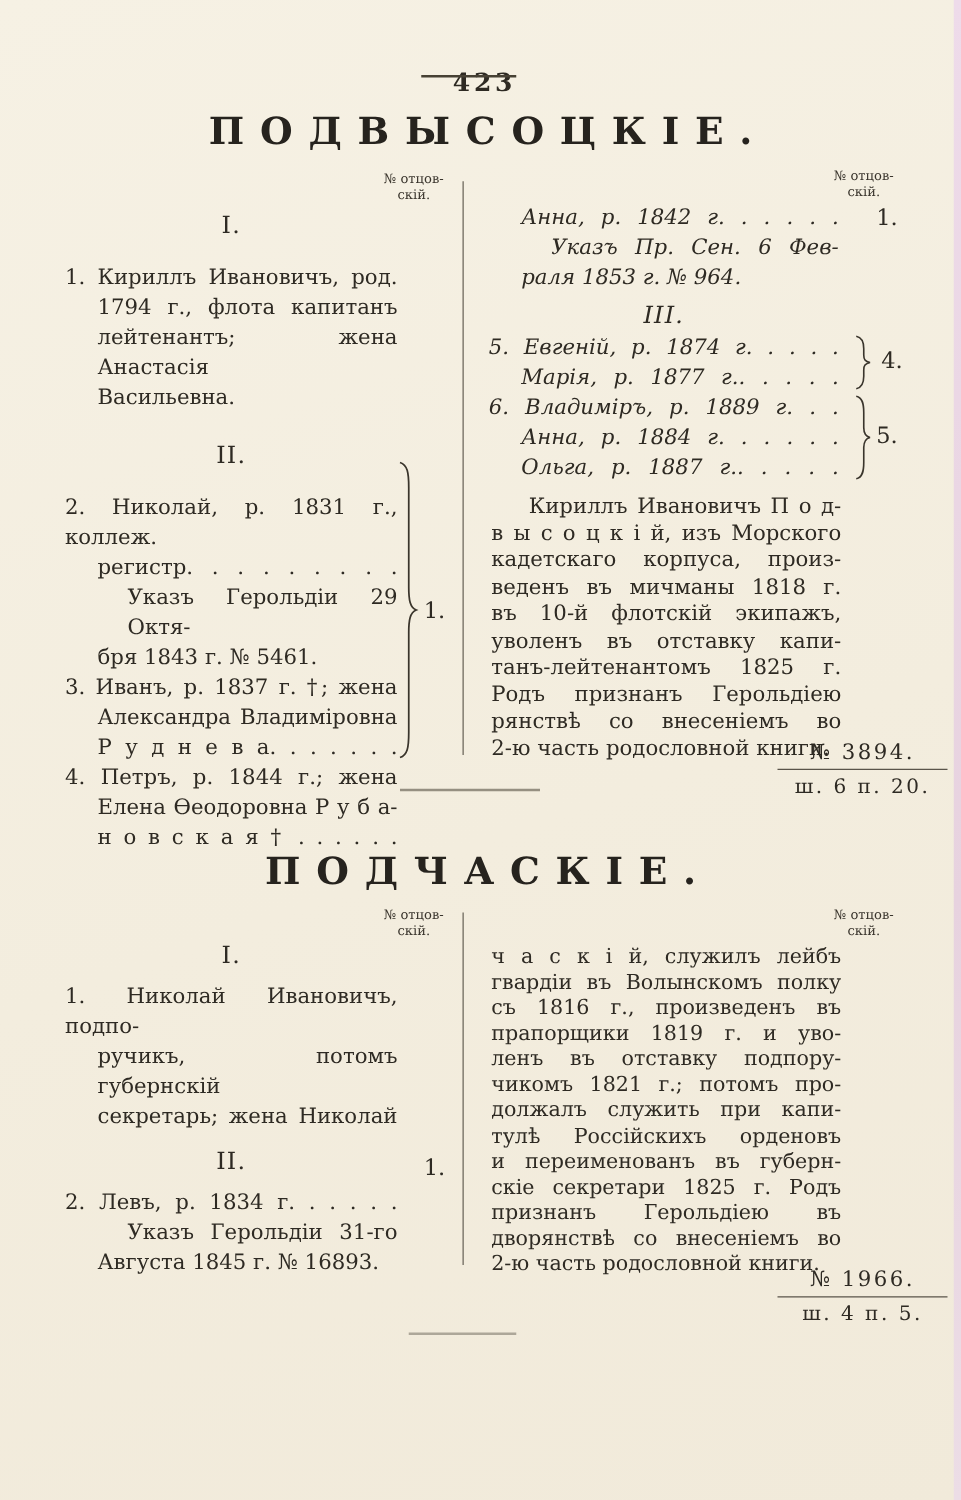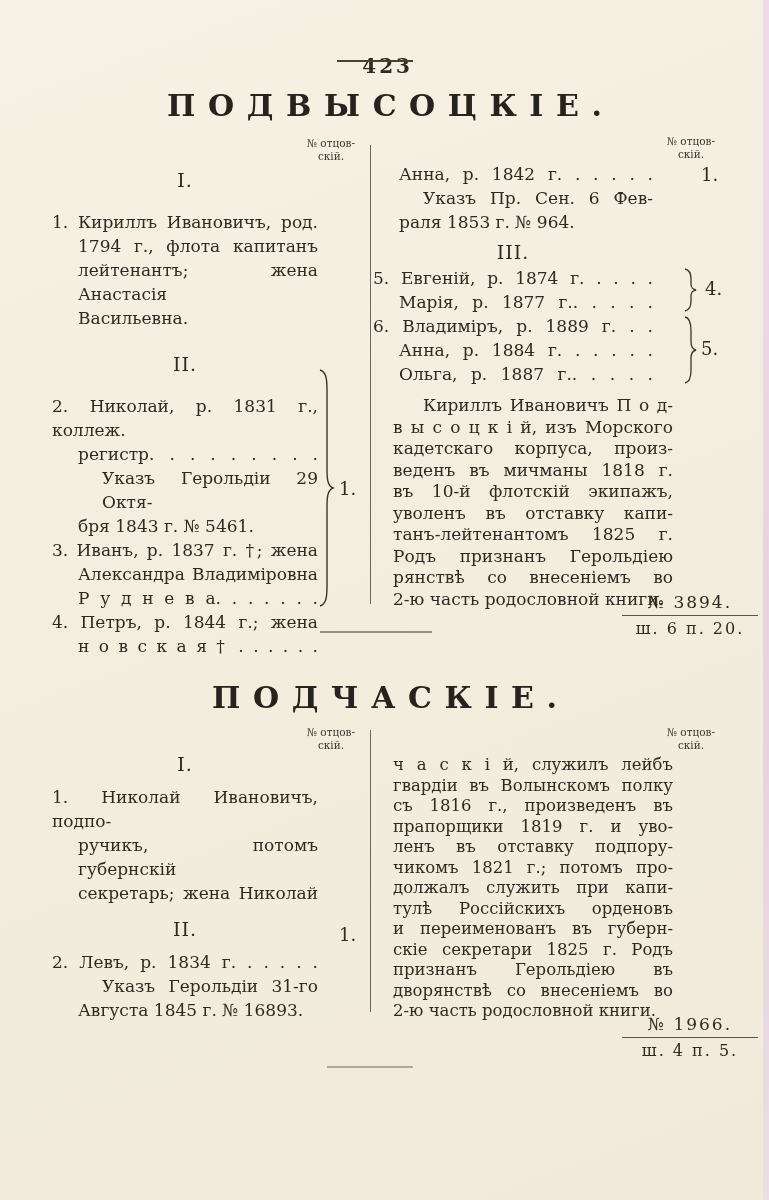--- a/index.html
+++ b/index.html
@@ -27,21 +27,21 @@
   #fh-1r{left:659px;top:135px;}
   #fh-2l{left:299px;top:726px;}
   #fh-2r{left:659px;top:726px;}
   
   .vrule{position:absolute;width:1.4px;background:#6b655a;}
   #vr-1{left:370px;top:145px;height:459px;}
   #vr-2{left:370px;top:730px;height:282px;}
   
   .col{position:absolute;font-size:17px;line-height:24px;}
   #s1-left{left:52px;top:168px;width:266px;}
-  #s1-right{left:373px;top:162px;width:280px;}
+  #s1-right{left:391px;top:162px;width:280px;font-style:italic;}
   #s1-para{left:393px;top:395px;width:280px;font-size:17px;line-height:21.5px;}
   #s2-left{left:52px;top:752px;width:266px;}
   #s2-para{left:393px;top:755px;width:280px;font-size:16.5px;line-height:20.5px;}
   .ln{white-space:normal;}
   .j{text-align:justify;text-align-last:justify;}
   .l{text-align:left;}
   .i1{padding-left:26px;}
   .i2{padding-left:50px;}
   .fi{padding-left:30px;}
   .rn{text-align:center;text-align-last:center;font-size:19px;letter-spacing:1px;}
@@ -103,20 +103,21 @@
       <div class="ln l i1">Васильевна.</div>
       <div class="ln rn">II.</div>
       <div class="ln j">2. Николай, р. 1831 г., коллеж.</div>
       <div class="ln j i1">регистр. . . . . . . . .</div>
       <div class="ln j i2">Указъ Герольдіи 29 Октя-</div>
       <div class="ln l i1">бря 1843 г. № 5461.</div>
       <div class="ln j">3. Иванъ, р. 1837 г. †; жена</div>
       <div class="ln j i1">Александра Владиміровна</div>
       <div class="ln j i1">Р у д н е в а. . . . . . .</div>
       <div class="ln j">4. Петръ, р. 1844 г.; жена</div>
+      <div class="ln j i1">Елена Ѳеодоровна Р у б а-</div>
       <div class="ln j i1">н о в с к а я † . . . . . .</div>
     </div>
 
   <svg class="brace" id="brace-big" width="18" height="240" viewBox="0 0 18 240">
     <path d="M3,2 C9,4 10,10 10,22 L10,102 C10,112 11,118 16,120 C11,122 10,128 10,138 L10,218 C10,230 9,236 3,238" fill="none" stroke="#3a352c" stroke-width="1.4"></path>
   </svg>
   <div class="fnum" id="n1-group">1.</div>
 
   <div class="col" id="s1-right">
       <div class="ln j i1">Анна, р. 1842 г. . . . . .</div>

